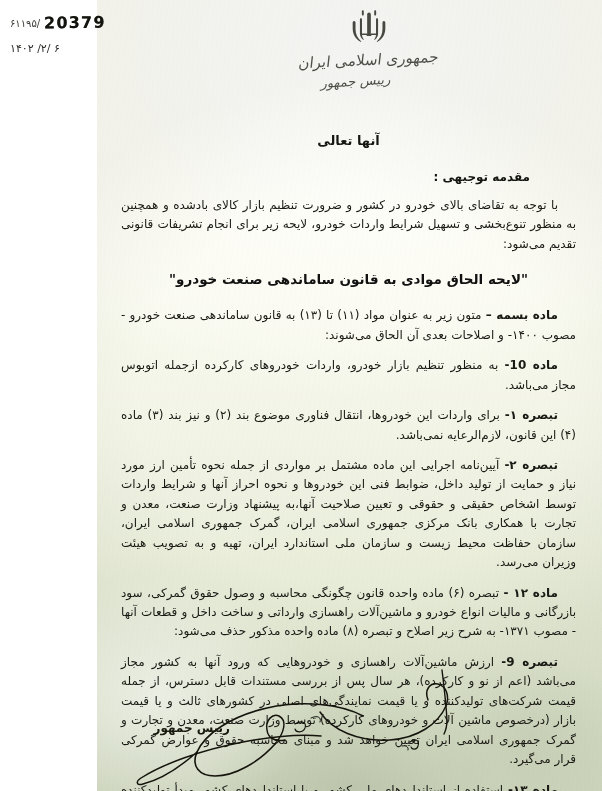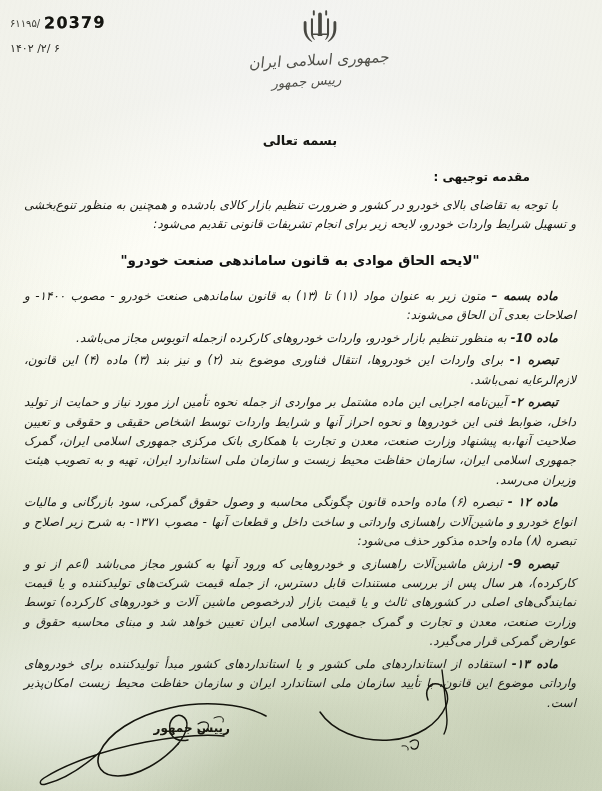--- a/index.html
+++ b/index.html
@@ -6,21 +6,21 @@
   body{
     width:602px;height:791px;
     font-family:"DejaVu Sans","Liberation Sans",sans-serif;
     background:#ffffff;
     overflow:hidden;
   }
 
   
   #paper{
     position:relative;
-    width:602px;height:791px;
+    width:505px;height:791px;
     background:
       radial-gradient(ellipse 120% 60% at 50% 6%, #ffffff 0%, #fdfdf7 40%, rgba(253,253,244,0) 75%),
       linear-gradient(180deg,
         #fdfdf6 0%,
         #fcfcf4 18%,
         #f8f9ee 38%,
         #f2f4e6 55%,
         #eaeedb 70%,
         #e2e8d2 82%,
         #dae2ca 92%,
@@ -101,28 +101,27 @@
   .sec{margin-bottom:2px;}
   .lbl{
     font-weight:700;
     display:block;
     margin-bottom:12px;
     font-size:12px;
     padding-right:46px;
     color:#141410;
   }
   p.para{
-    margin:3px 0 2px 0;
+    margin:11px 0 2px 0;
     text-align:justify;
     text-justify:inter-word;
     font-size:12px;
     line-height:1.62;
     color:#1a1a15;
     text-indent:18px;
-    font-style:italic;
   }
   .bill-title{
     text-align:center;
     font-size:13.5px;font-weight:700;
     margin:17px 0 19px 0;
     color:#111;
     letter-spacing:.1px;
   }
   .b{font-weight:700;}
   .blk{margin-bottom:3px;}
@@ -170,21 +169,21 @@
           <path d="M63.5 9.5c-1.3 0-2.1 1-2.1 2.4v6.6c0 1.4.8 2.4 2.1 2.4s2.1-1 2.1-2.4v-6.6c0-1.4-.8-2.4-2.1-2.4z"></path>
           <rect x="31" y="60" width="38" height="3.2" rx="1.6"></rect>
         </g>
       </svg>
       <div class="lh-org">جمهوری اسلامی ایران</div>
       <div class="lh-role">رییس جمهور</div>
     </div>
 
     <div class="body">
 
-      <div class="basmala">بسمه تعالی</div>
+      <div class="basmala">آنها تعالی</div>
 
       <div class="sec blk">
         <span class="lbl">مقدمه توجیهی :</span>
         <p class="para">با توجه به تقاضای بالای خودرو در کشور و ضرورت تنظیم بازار کالای بادشده و همچنین به منظور تنوع‌بخشی و تسهیل شرایط واردات خودرو، لایحه زیر برای انجام تشریفات قانونی تقدیم می‌شود:</p>
       </div>
 
       <div class="bill-title">"لایحه الحاق موادی به قانون ساماندهی صنعت خودرو"</div>
 
       <div class="sec">
         <p class="para">

